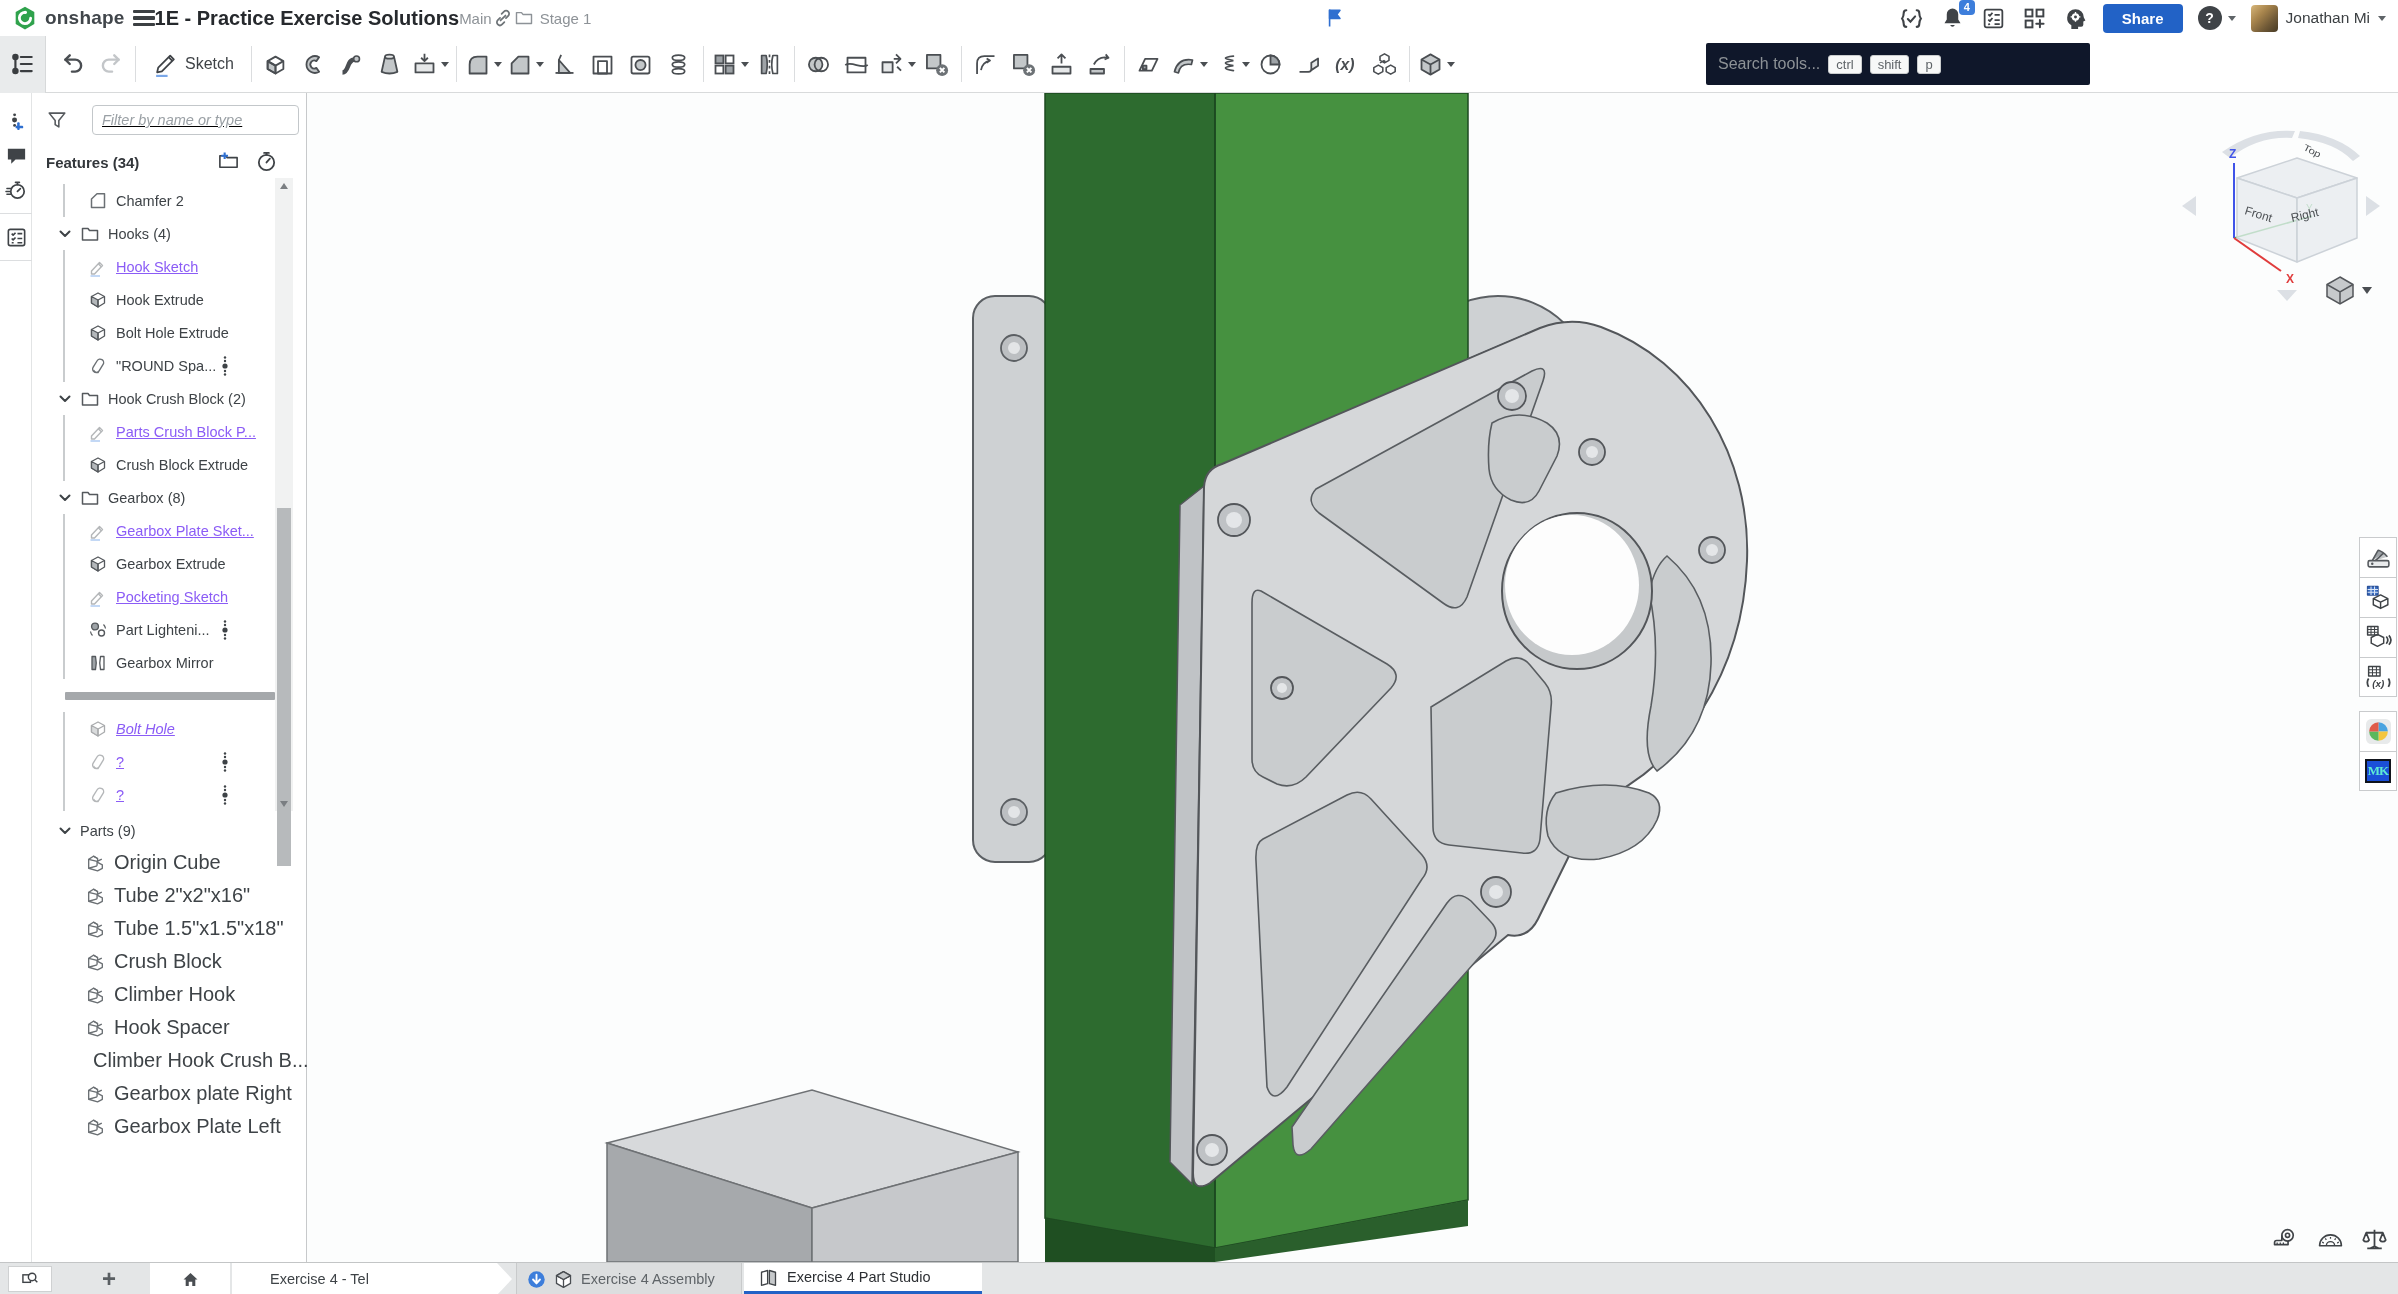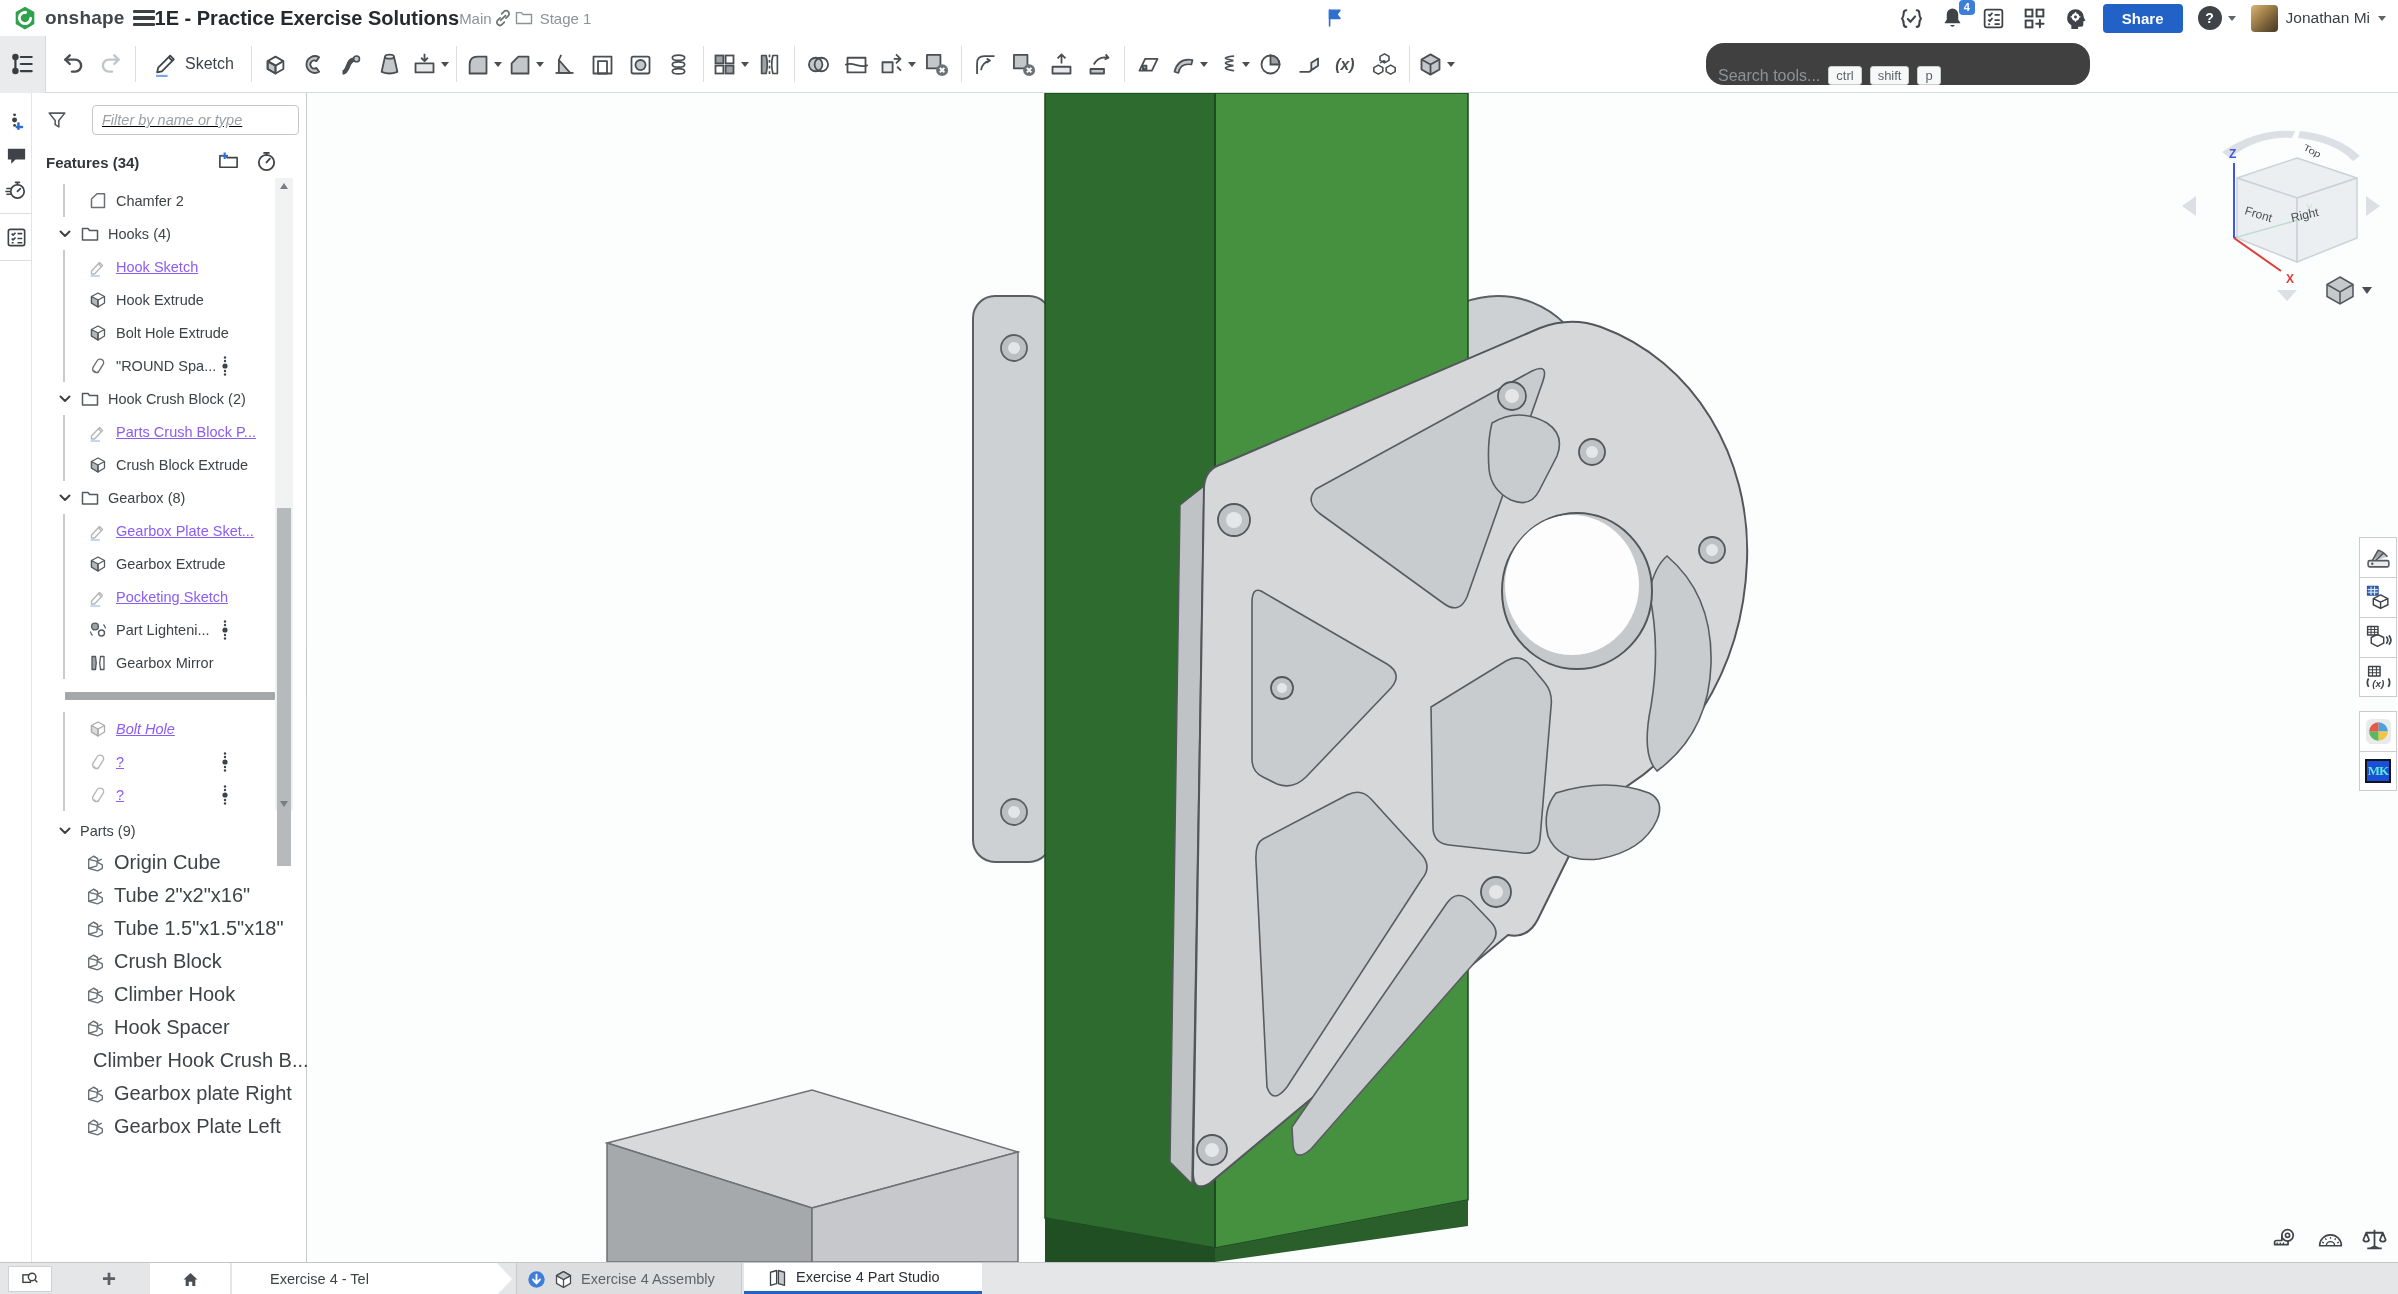--- a/index.html
+++ b/index.html
@@ -34,22 +34,22 @@
   .tree-toggle { width:46px; height:57px; background:#e9ebec; border:none; border-right:1px solid #d7d9da;
     display:flex; align-items:center; justify-content:center; cursor:pointer; flex:none; }
   .tool-btn { height:44px; min-width:38px; border:none; background:none; display:flex; align-items:center;
     justify-content:center; cursor:pointer; padding:0 2px; flex:none; }
   .tool-btn svg.gl { width:27px; height:27px; }
   .t-div { width:1px; height:36px; background:#dbdddf; margin:0 5px; flex:none; }
   .sketch-btn { display:flex; align-items:center; gap:7px; border:none; background:none; cursor:pointer;
     font-size:16px; color:#3f4347; padding:0 12px; height:44px; flex:none; }
   .tool-caret { width:0; height:0; border-left:4.5px solid transparent; border-right:4.5px solid transparent;
     border-top:5px solid #4a4e52; margin-left:3px; }
-  .tool-search { position:absolute; left:1706px; top:7px; width:384px; height:42px; background:#404040; border-radius:18px;
-    display:flex; align-items:flex-end; padding:0 12px; gap:8px; cursor:text; }
+  .tool-search { position:absolute; left:1706px; top:7px; width:384px; height:42px; background:#0f172a; border-radius:2px;
+    display:flex; align-items:center; padding:0 12px; gap:8px; cursor:text; }
   .tool-search .ph { font-size:16px; color:#8d9296; }
   .tool-search kbd { font-size:13px; color:#5f6468; background:#f7f8f8; border:1px solid #c9cccd; border-radius:3px;
     padding:1px 7px; font-family:"Liberation Sans",sans-serif; }
 
   
   .rail { position:absolute; left:0; top:93px; width:32px; bottom:32px; background:#fff; border-right:1px solid #e2e4e5; }
   .rail-btn { width:32px; height:34px; border:none; background:none; display:flex; align-items:center; justify-content:center; cursor:pointer; }
   .rail-sep { width:32px; height:1px; background:#dcdee0; margin:6px 0; }
 
   
@@ -114,21 +114,21 @@
   .tab-home { position:absolute; left:150px; top:0; width:80px; height:32px; background:#fff; border:none;
     display:flex; align-items:center; justify-content:center; cursor:pointer; }
   .tab1 { position:absolute; left:232px; top:0; width:280px; height:32px; background:#fff;
     clip-path:polygon(0 0, calc(100% - 15px) 0, 100% 50%, calc(100% - 15px) 100%, 0 100%);
     display:flex; align-items:center; padding-left:38px; cursor:pointer; }
   .tab1 span { font-size:14.5px; color:#3e4347; }
   .tab2 { position:absolute; left:516px; top:0; width:226px; height:32px; background:#dcdedf; border-left:1px solid #c8cacb;
     border-right:1px solid #c8cacb; display:flex; align-items:center; gap:7px; padding-left:10px; cursor:pointer; }
   .tab2 span { font-size:14.5px; color:#5f6468; }
   .tab3 { position:absolute; left:744px; top:0; width:238px; height:32px; background:#fff; border-bottom:4px solid #2262c6;
-    display:flex; align-items:center; gap:8px; padding-left:23px; cursor:pointer; }
+    display:flex; align-items:center; gap:8px; padding-left:14px; cursor:pointer; }
   .tab3 span { font-size:14.5px; color:#2c2f33; }
 
   svg text { font-family:"Liberation Sans",sans-serif; }
 </style>
 </head>
 <body>
 
 <svg width="0" height="0" style="position:absolute">
   <defs>
     <g id="lnbase"></g>

